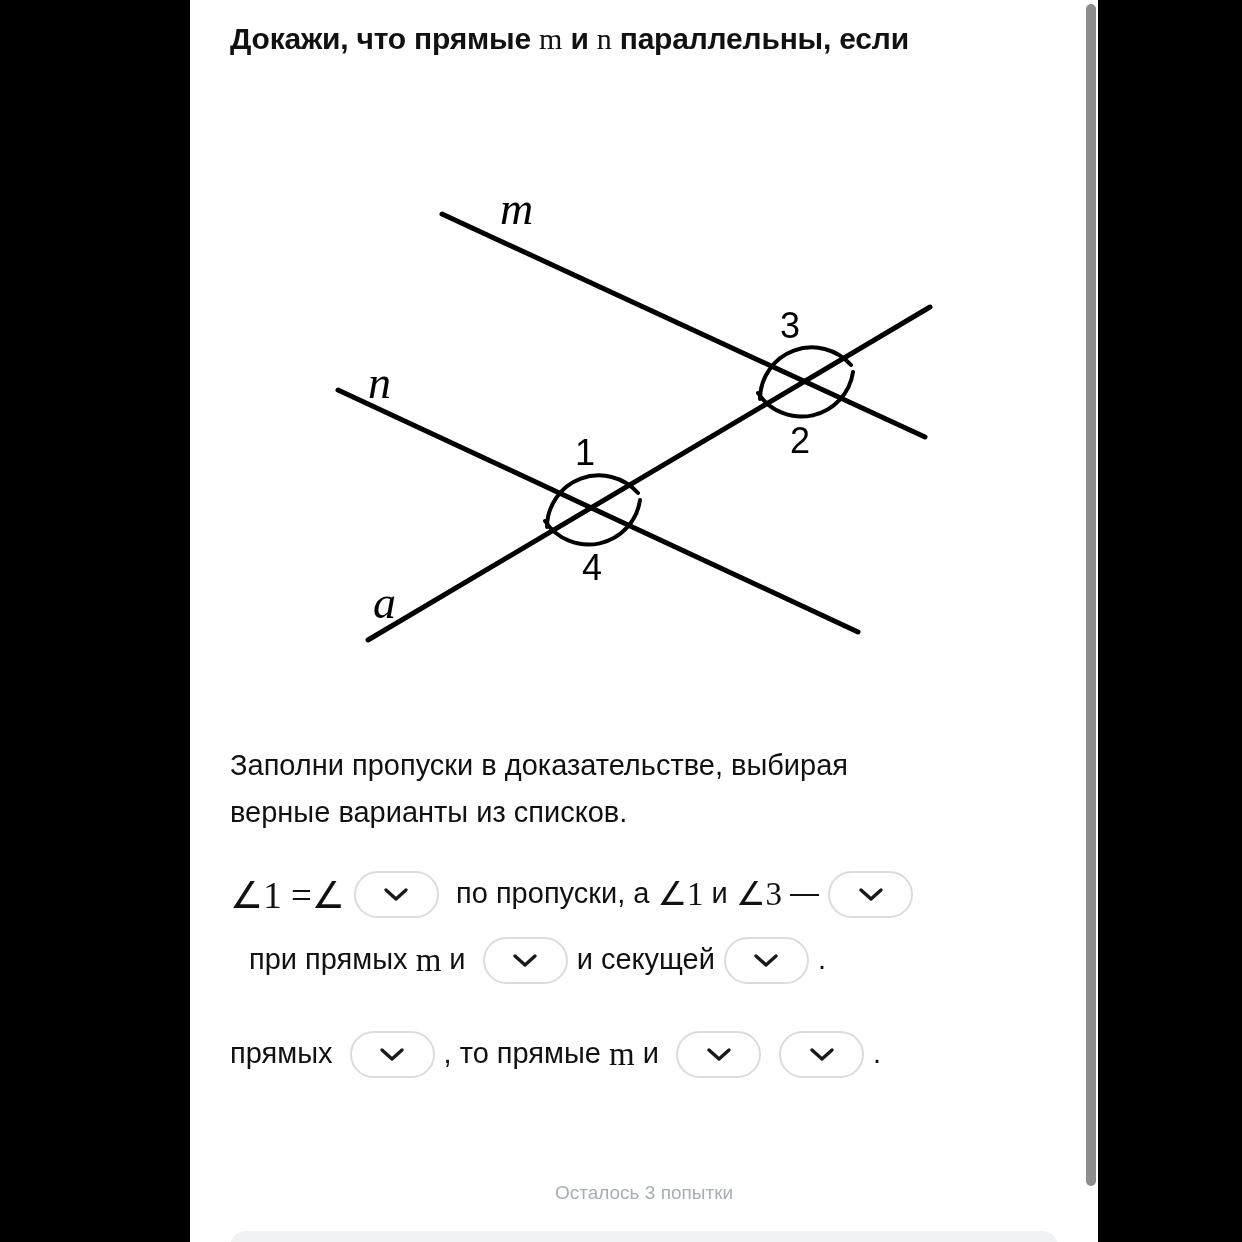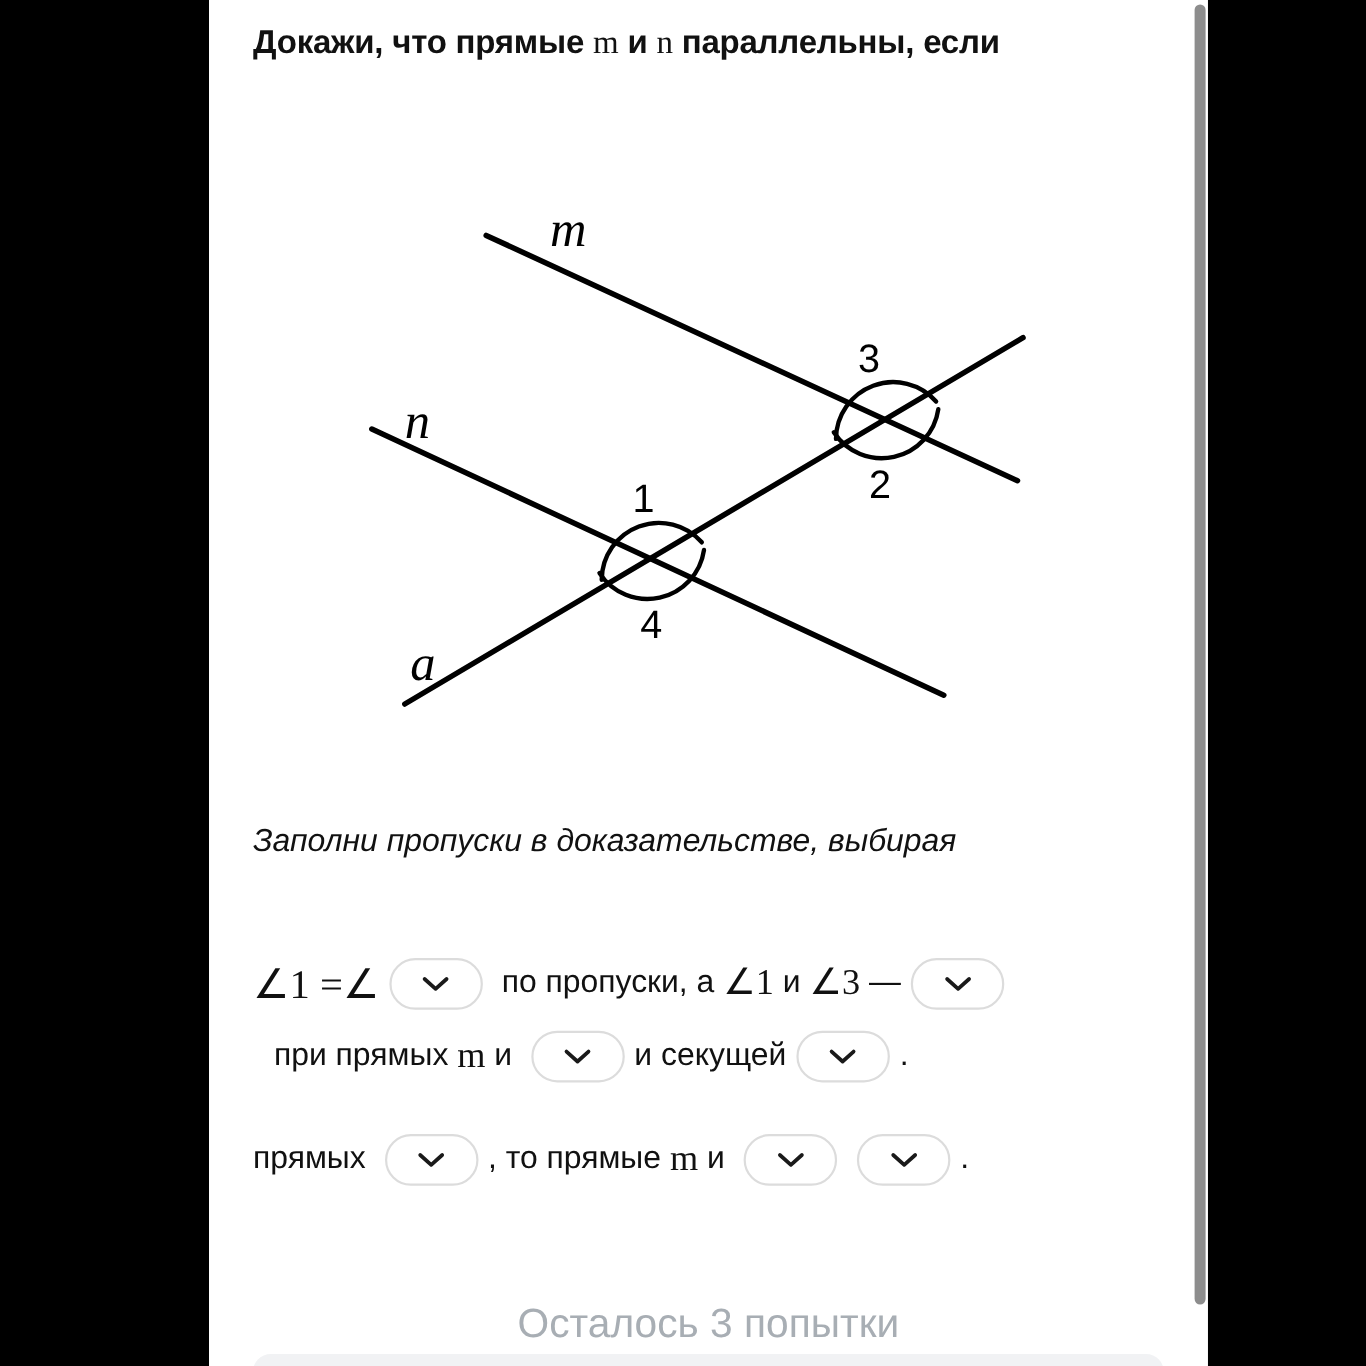--- a/index.html
+++ b/index.html
@@ -64,21 +64,20 @@
   }
   .figure-wrap svg { display: block; }
 
   
   .instruction {
     position: absolute;
     left: 40px;
     top: 742px;
     width: 790px;
     font-size: 29px;
-    font-style: italic;
     color: #111111;
     line-height: 1.62;
   }
 
   
   .proof {
     position: absolute;
     left: 40px;
     width: 840px;
     font-size: 29px;
@@ -127,21 +126,21 @@
   }
   .dd svg { display: block; }
 
   
   .attempts {
     position: absolute;
     left: 0;
     top: 1182px;
     width: 908px;
     text-align: center;
-    font-size: 37px;
+    font-size: 19px;
     color: #a8aeb4;
   }
   .bottom-button {
     position: absolute;
     left: 40px;
     top: 1231px;
     width: 828px;
     height: 70px;
     background: #f1f2f4;
     border-radius: 16px;
@@ -202,20 +201,21 @@
 
         <text x="470" y="178" font-family="Liberation Sans, sans-serif" font-size="36" fill="#000000" text-anchor="middle">3</text>
         <text x="480" y="293" font-family="Liberation Sans, sans-serif" font-size="36" fill="#000000" text-anchor="middle">2</text>
         <text x="265" y="305" font-family="Liberation Sans, sans-serif" font-size="36" fill="#000000" text-anchor="middle">1</text>
         <text x="272" y="420" font-family="Liberation Sans, sans-serif" font-size="36" fill="#000000" text-anchor="middle">4</text>
       </svg>
     </div>
 
     <div class="instruction">
       <div>Заполни пропуски в доказательстве, выбирая</div>
+      <div>верные варианты из списков.</div>
     </div>
 
     <div class="proof" id="proof-1">
       <div class="proof-row">
         <span class="mathbig">∠1 =∠</span>
         <span class="dd">
           <svg width="26" height="15" viewBox="0 0 26 15">
             <polyline points="3,3 13,12 23,3" fill="none" stroke="#1a1a1a" stroke-width="3.4" stroke-linecap="round" stroke-linejoin="round"></polyline>
           </svg>
         </span>

